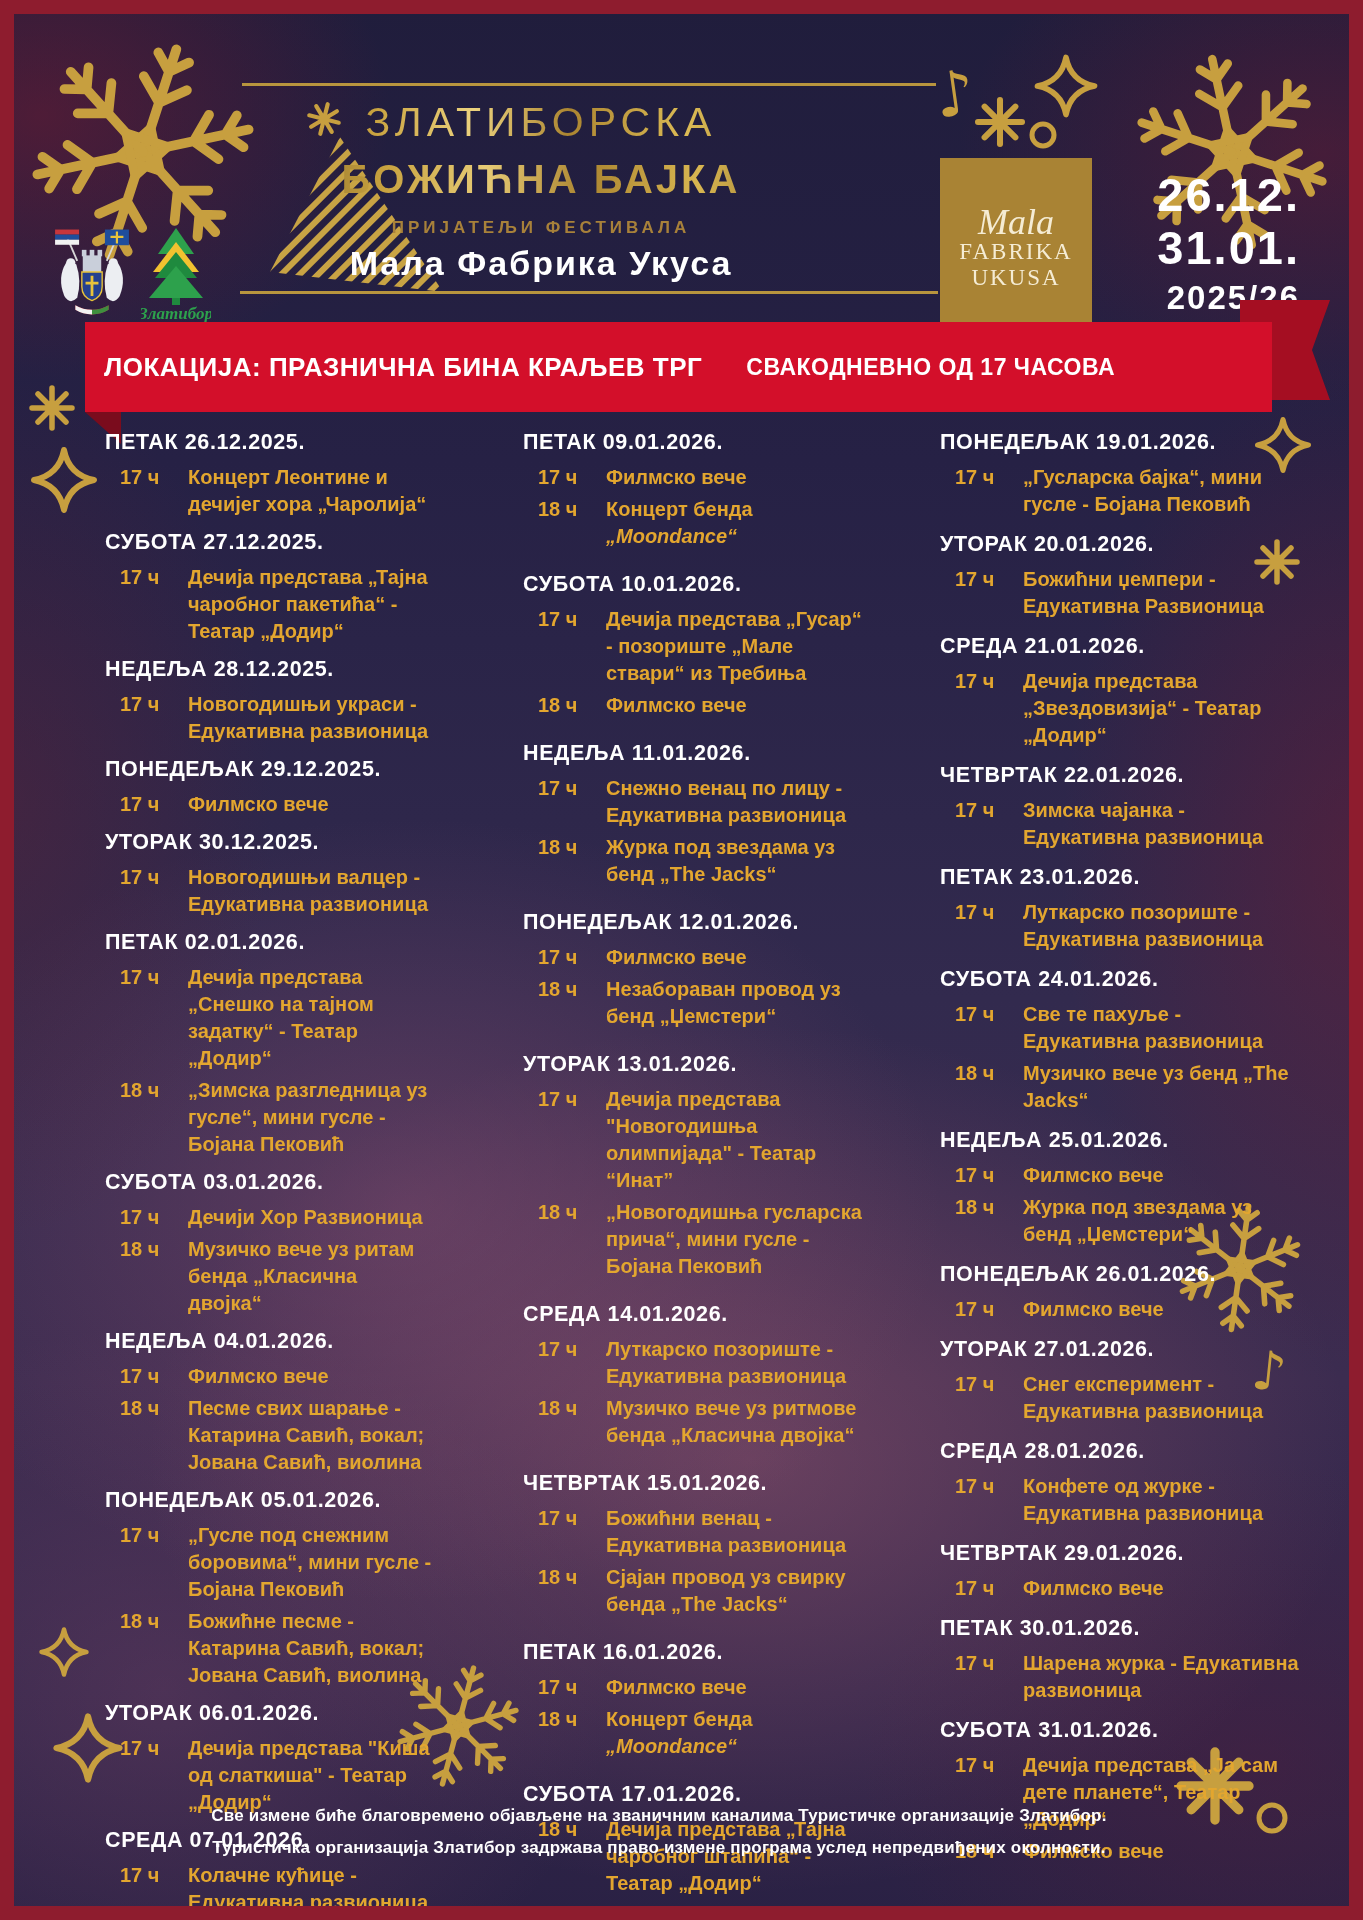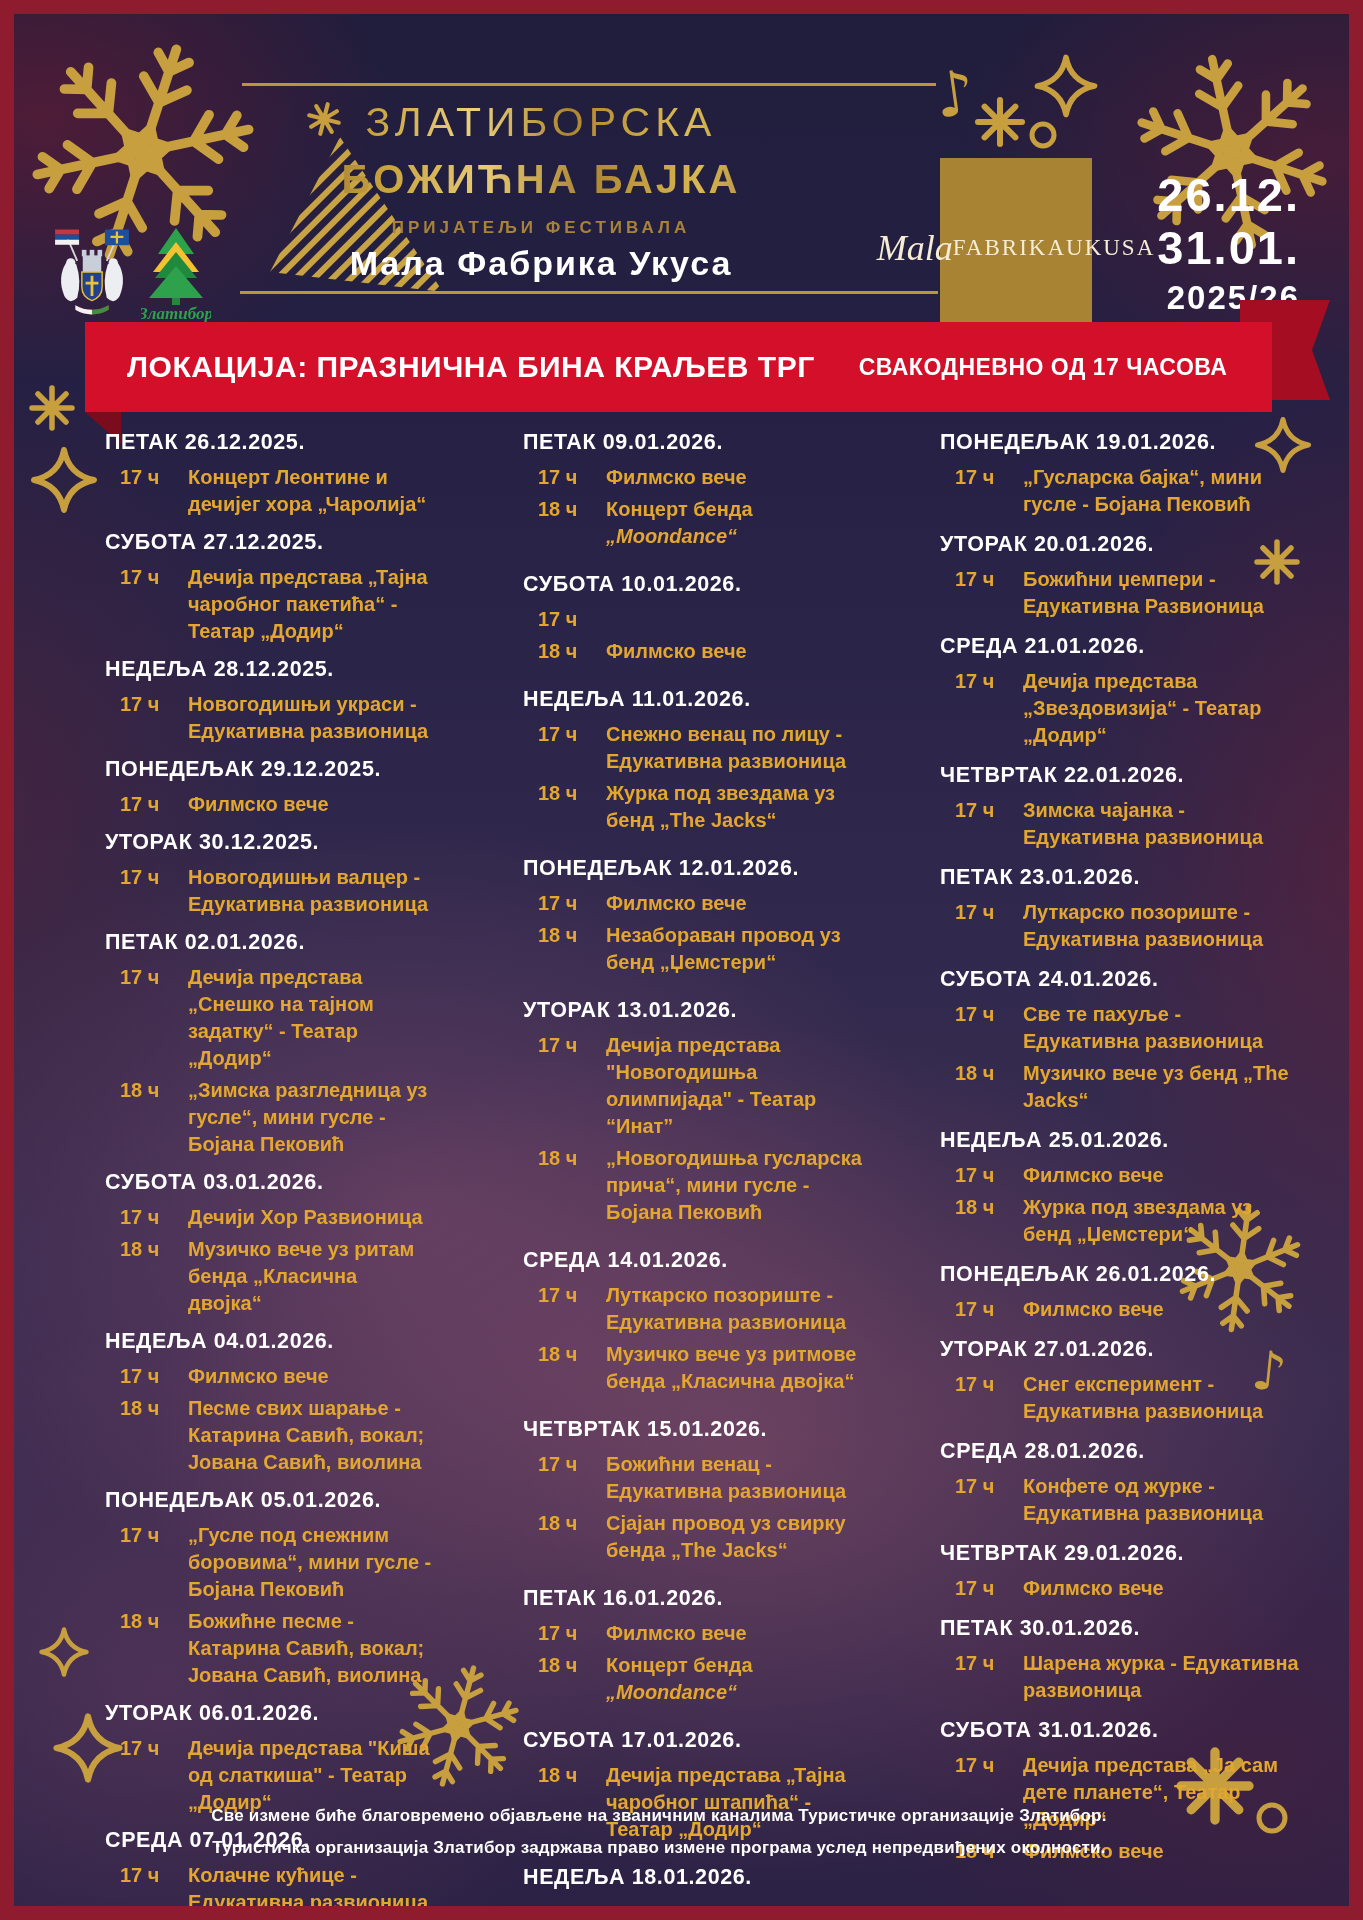--- a/index.html
+++ b/index.html
@@ -28,36 +28,36 @@
   .t1{font-size:41px;font-weight:400;letter-spacing:5px;line-height:48px;
       background:linear-gradient(93deg,#7d5f24 0%,#c8a23f 20%,#ecd27e 38%,#ab8531 55%,#dcbb55 76%,#8a6a28 100%);
       -webkit-background-clip:text;background-clip:text;color:#c9a448;-webkit-text-fill-color:transparent;}
   .t2{font-size:40px;font-weight:700;letter-spacing:3px;line-height:50px;margin-top:8px;
       background:linear-gradient(93deg,#7d5f24 0%,#c8a23f 22%,#e7cb76 40%,#ab8531 58%,#d8b651 78%,#8a6a28 100%);
       -webkit-background-clip:text;background-clip:text;color:#c9a448;-webkit-text-fill-color:transparent;}
   .friends{font-size:17px;font-weight:700;letter-spacing:4px;color:#a8813a;margin-top:14px;}
   .mfu{font-size:34px;font-weight:700;letter-spacing:2px;color:#ffffff;margin-top:6px;}
 
   .sponsor{position:absolute;left:940px;top:158px;width:152px;height:180px;background:#a98334;z-index:3;
-           display:flex;align-items:center;justify-content:center;color:#f5ecd4;}
+           display:flex;flex-direction:column;align-items:center;justify-content:center;color:#f5ecd4;}
   .sp-script{font-family:"Liberation Serif",serif;font-style:italic;font-size:36px;line-height:34px;}
   .sp-caps{font-family:"Liberation Serif",serif;font-size:23px;letter-spacing:2px;line-height:26px;}
 
   .dates{position:absolute;right:63px;top:168px;text-align:right;color:#fff;z-index:3;}
   .d-big{font-size:47px;font-weight:700;letter-spacing:2px;line-height:53px;}
   .d-season{font-size:33px;font-weight:700;letter-spacing:2px;line-height:40px;margin-top:4px;}
 
   
   .tailR{position:absolute;left:1240px;top:300px;width:90px;height:100px;background:#a50e22;z-index:3;
          clip-path:polygon(0 0,100% 0,80% 50%,100% 100%,0 100%);}
   .banner{position:absolute;left:85px;top:322px;width:1187px;height:90px;background:#d30f2a;z-index:4;
           display:flex;align-items:center;color:#fff;}
   .foldL{position:absolute;left:85px;top:412px;width:36px;height:32px;background:#7a0c1d;z-index:3;
          clip-path:polygon(0 0,100% 0,100% 100%);}
-  .loc{font-size:30px;font-weight:700;letter-spacing:.5px;margin-left:42px;white-space:nowrap;}
+  .loc{font-size:26px;font-weight:700;letter-spacing:.5px;margin-left:19px;white-space:nowrap;}
   .daily{font-size:23px;font-weight:700;letter-spacing:.5px;margin-left:44px;white-space:nowrap;}
 
   
   .col{position:absolute;top:430px;z-index:3;}
   .col.c0{left:105px;width:330px;}
   .col.c1{left:523px;width:340px;}
   .col.c2{left:940px;width:360px;}
   .block{margin-bottom:12px;}
   .c1 .block{margin-bottom:22px;}
   .c2 .block{margin-bottom:14px;}
@@ -339,20 +339,21 @@
         </div>
         <div class="ev">
           <span class="t">18 ч</span>
           <span class="d">Концерт бенда <i>„Moondance“</i></span>
         </div>
       </div>
       <div class="block">
         <div class="day-h">СУБОТА 10.01.2026.</div>
         <div class="ev">
           <span class="t">17 ч</span>
+          <span class="d">Дечија представа „Гусар“ - позориште „Мале ствари“ из Требиња</span>
         </div>
         <div class="ev">
           <span class="t">18 ч</span>
           <span class="d">Филмско вече</span>
         </div>
       </div>
       <div class="block">
         <div class="day-h">НЕДЕЉА 11.01.2026.</div>
         <div class="ev">
           <span class="t">17 ч</span>

